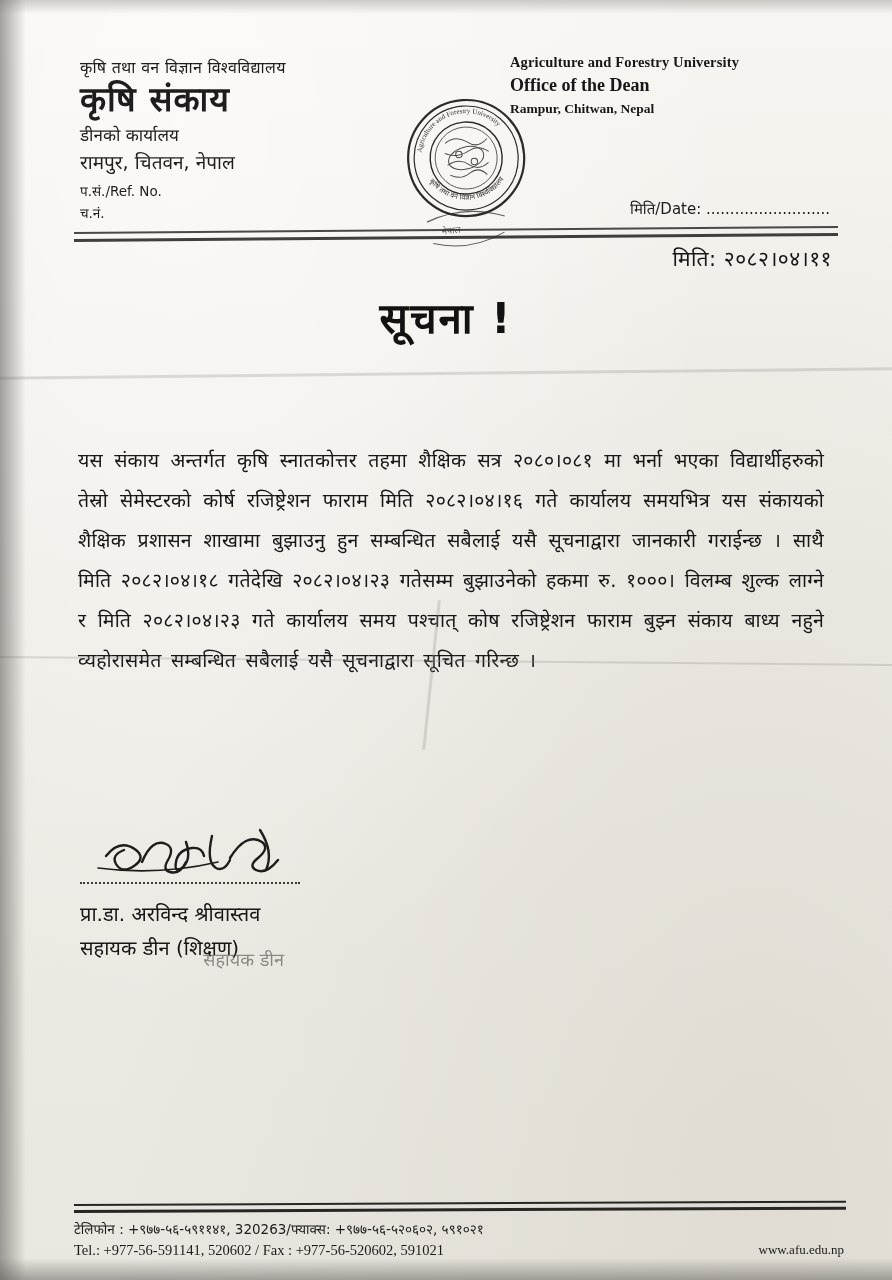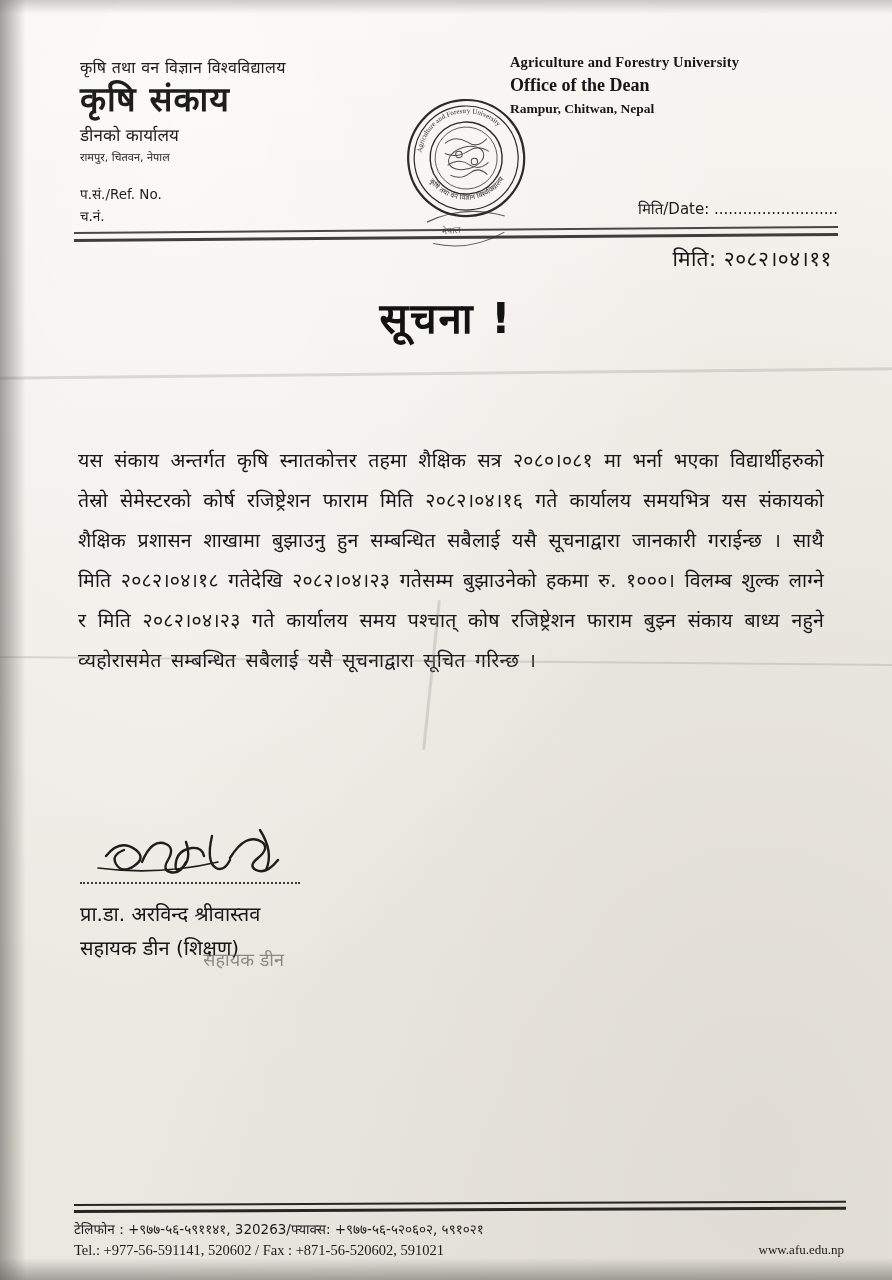--- a/index.html
+++ b/index.html
@@ -80,22 +80,22 @@
     font-weight: bold;
     letter-spacing: 1px;
     line-height: 1.15;
     margin: 2px 0 4px 0;
   }
   .np-line3 {
     font-size: 17px;
     margin-bottom: 3px;
   }
   .np-line4 {
-    font-size: 11px;
-    margin-bottom: 20px;
+    font-size: 19px;
+    margin-bottom: 6px;
   }
   .np-ref {
     font-size: 13.5px;
     line-height: 1.6;
   }
 
   .lh-right {
     position: absolute;
     right: 0;
     top: 8px;
@@ -157,21 +157,21 @@
     left: 74px;
     top: 239px;
     width: 764px;
     height: 2.5px;
     transform: rotate(-0.45deg);
     opacity: .9;
   }
 
   .date-line-en {
     position: absolute;
-    right: 54px;
+    right: 62px;
     top: 198px;
     font-size: 15px;
     color: #1c1c1c;
     white-space: nowrap;
   }
   .date-line-np {
     position: absolute;
     right: 60px;
     top: 244px;
     font-size: 21px;
@@ -405,21 +405,21 @@
       <div class="sig-role">सहायक डीन (शिक्षण)</div>
       <div class="stamp">
         <div>सहायक डीन</div>
       </div>
     </div>
 
     <div class="footer-rule-a"></div>
     <div class="footer-rule-b"></div>
     <div class="footer">
       <div class="footer-np">टेलिफोन : +९७७-५६-५९११४१, 320263/फ्याक्स: +९७७-५६-५२०६०२, ५९१०२१</div>
-      <div class="footer-en">Tel.: +977-56-591141, 520602 / Fax : +871-56-520602, 591021</div>
+      <div class="footer-en">Tel.: +977-56-591141, 520602 / Fax : +977-56-520602, 591021</div>
       <div class="footer-web">www.afu.edu.np</div>
     </div>
 
     <div class="crease crease-1"></div>
     <div class="crease crease-2"></div>
     <div class="crease crease-3"></div>
   </div>
 
   <div class="edge-shadow-left"></div>
   <div class="edge-shadow-bottom"></div>

